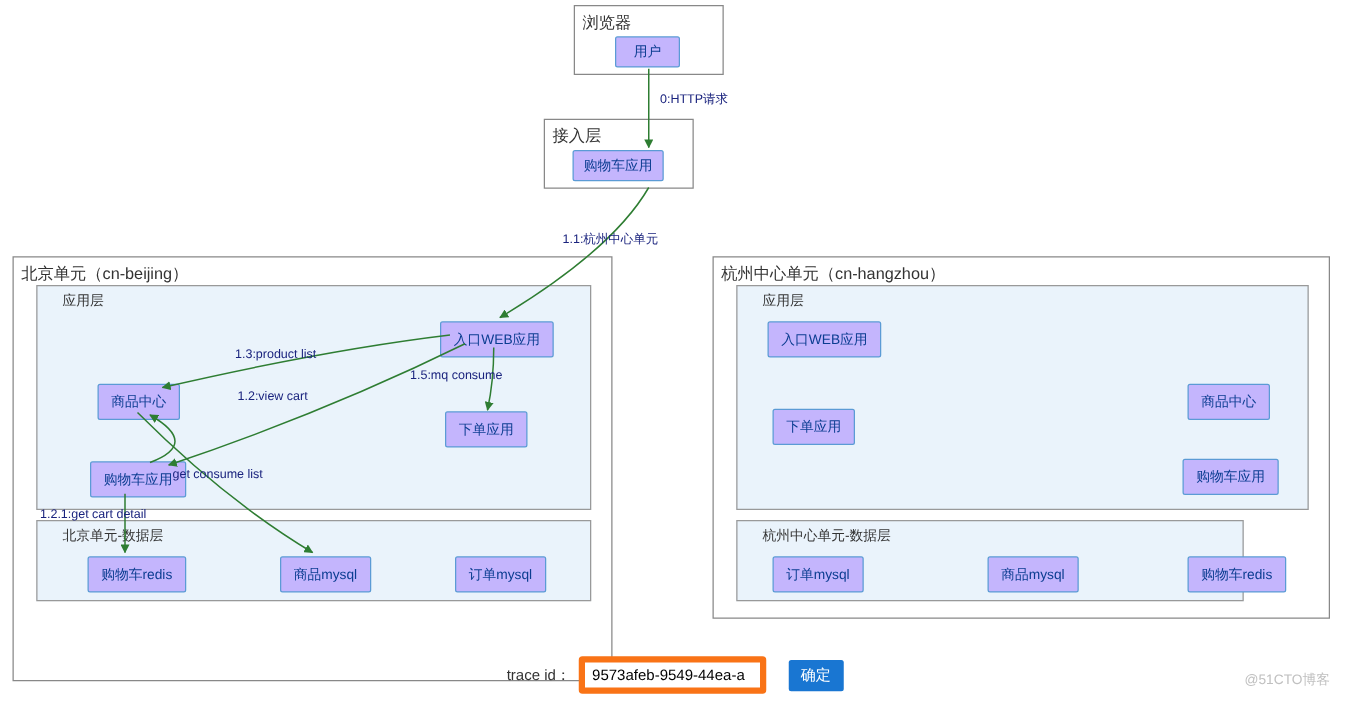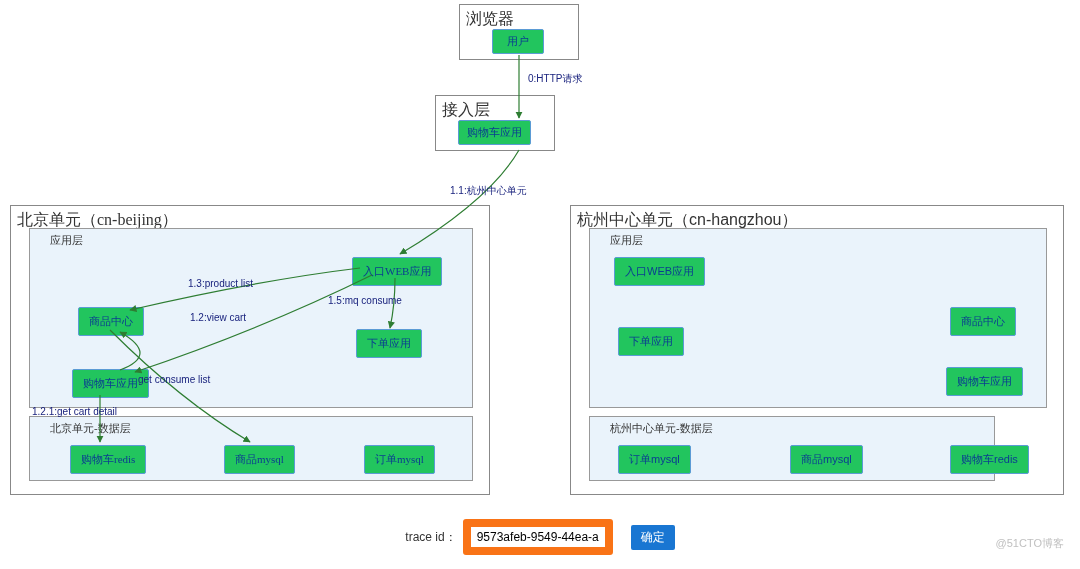--- a/index.html
+++ b/index.html
@@ -11,42 +11,42 @@
     height: 569px;
     position: relative;
     overflow: hidden;
   }
   .container {
     position: absolute;
     border: 1px solid #888;
     background: rgba(255,255,255,0.5);
   }
   .container-label {
-    font-size: 16px;
+    font-size: 13px;
     color: #333;
     padding: 4px 6px;
     position: absolute;
     top: 0;
     left: 0;
   }
   .layer {
     position: absolute;
     border: 1px solid #999;
     background: #eaf3fb;
   }
   .layer-label {
     font-size: 11px;
     color: #333;
     padding: 4px 6px;
     margin-left: 14px;
   }
   .node {
     position: absolute;
     border: 1px solid #5b9bd5;
-    background: #22c55e;
+    background: #c4b5fd;
     font-size: 11px;
     color: #0b3d91;
     text-align: center;
     padding: 6px 10px;
     border-radius: 2px;
     white-space: nowrap;
   }
   .edge-label {
     position: absolute;
     font-size: 10px;
@@ -65,21 +65,21 @@
     left: 0;
     width: 100%;
     display: flex;
     justify-content: center;
     align-items: center;
     gap: 6px;
     font-size: 12px;
   }
   .trace-label { color: #333; }
   .trace-input {
-    border: 8px solid #f97316;
+    border: 5px solid #f97316;
     border-radius: 3px;
     padding: 3px 6px;
     font-size: 12px;
     width: 150px;
   }
   .confirm-btn {
     background: #1976d2;
     color: #fff;
     border: none;
     padding: 4px 10px;
@@ -102,21 +102,21 @@
 <div class="container" style="left:459px; top:4px; width:120px; height:56px;">
   <div class="container-label">浏览器</div>
   <div class="node" style="left:32px; top:24px; padding:4px 14px;">用户</div>
 </div>
 
 <div class="container" style="left:435px; top:95px; width:120px; height:56px;">
   <div class="container-label">接入层</div>
   <div class="node" style="left:22px; top:24px; padding:4px 8px;">购物车应用</div>
 </div>
 
-<div class="container" style="left:10px; top:205px; width:480px; height:290px;font-family:Liberation Serif, serif;">
+<div class="container" style="left:10px; top:205px; width:480px; height:340px;">
   <div class="container-label">北京单元（cn-beijing）</div>
 
   <div class="layer" style="left:18px; top:22px; width:444px; height:180px;">
     <div class="layer-label">应用层</div>
     <div class="node" style="left:322px; top:28px;">入口WEB应用</div>
     <div class="node" style="left:48px; top:78px;">商品中心</div>
     <div class="node" style="left:326px; top:100px;">下单应用</div>
     <div class="node" style="left:42px; top:140px;">购物车应用</div>
   </div>
 

